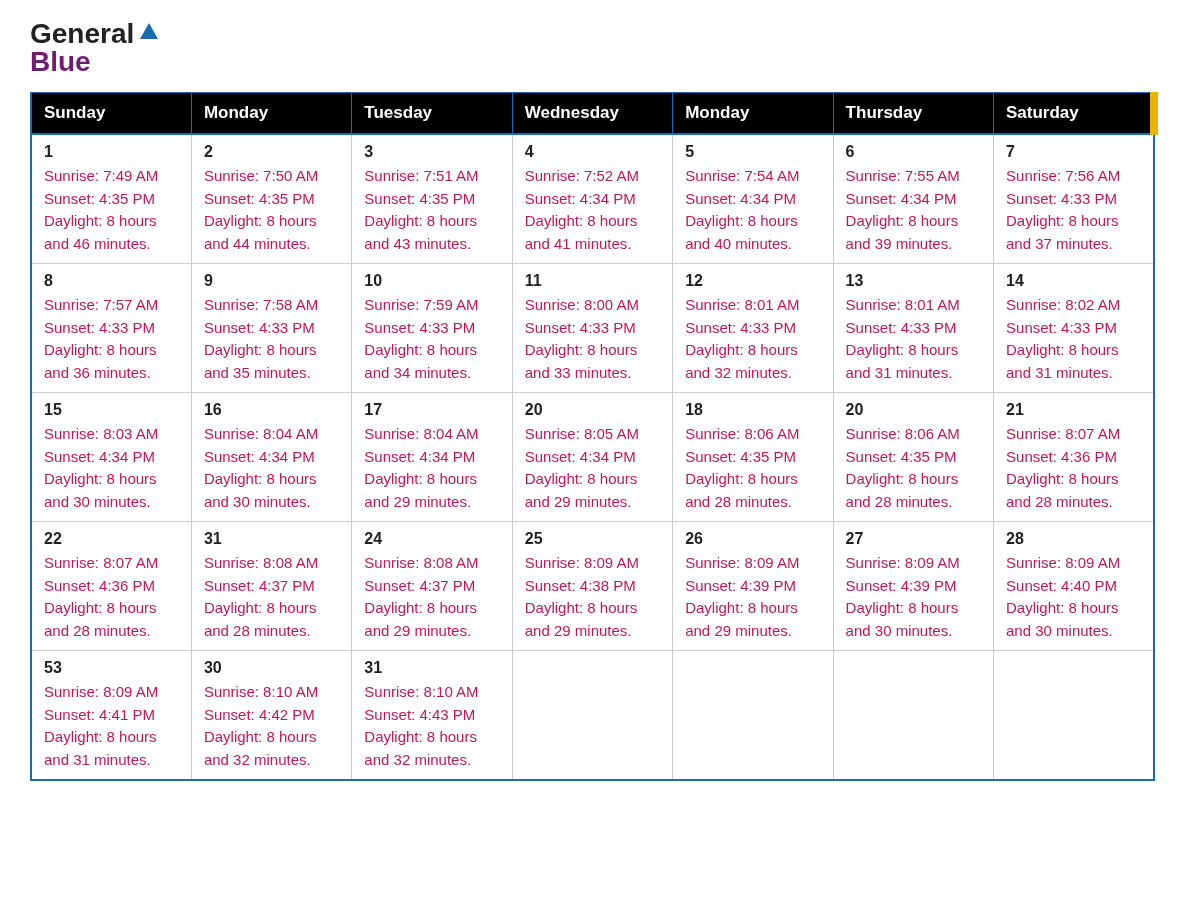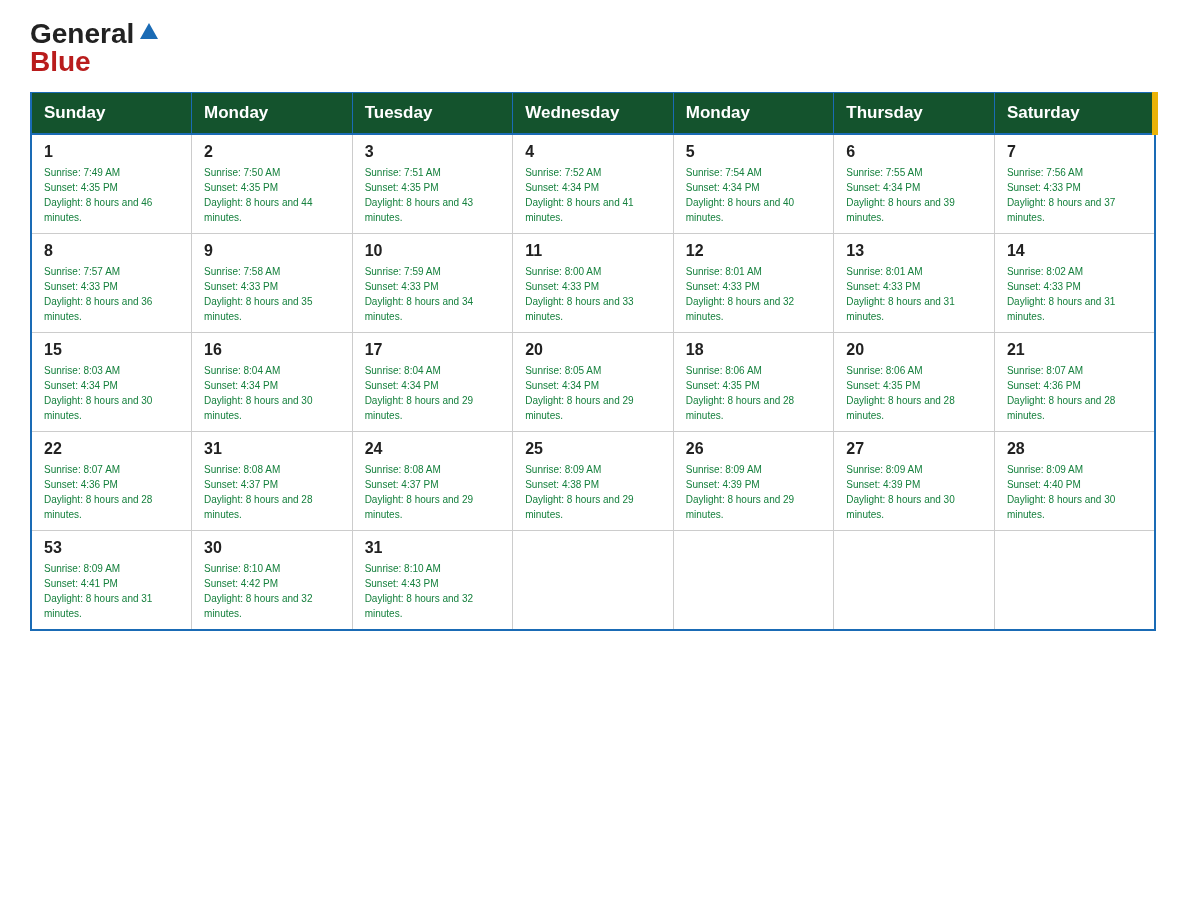--- a/index.html
+++ b/index.html
@@ -23,21 +23,21 @@
     }
     .logo-general {
       font-size: 28px;
       font-weight: bold;
       color: #222;
       line-height: 1;
     }
     .logo-blue {
       font-size: 28px;
       font-weight: bold;
-      color: #b91c1c;
+      color: #701a75;
       line-height: 1;
     }
     .logo-line {
       display: flex;
       align-items: center;
       gap: 2px;
     }
     .title-block {
       text-align: right;
     }
@@ -51,21 +51,21 @@
       font-size: 20px;
       color: #555;
       margin-top: 4px;
     }
     .calendar-table {
       width: 100%;
       border-collapse: collapse;
       margin-top: 16px;
     }
     .calendar-table th {
-      background-color: #14532d;
+      background-color: #000000;
       color: #fff;
       font-size: 17px;
       font-weight: bold;
       padding: 10px 12px;
       text-align: left;
       border: 1px solid #1a6bb5;
     }
     .calendar-table td {
       vertical-align: top;
       padding: 8px 12px;
@@ -75,41 +75,41 @@
       min-height: 100px;
       width: calc(100% / 7);
     }
     .day-number {
       font-size: 16px;
       font-weight: bold;
       color: #222;
       margin-bottom: 4px;
     }
     .day-info {
-      font-size: 10px;
-      color: #15803d;
+      font-size: 15px;
+      color: #be185d;
       line-height: 1.5;
     }
     .empty-cell {
       background: #fff;
     }
     tr:last-child td {
       border-bottom: 2px solid #1a6bb5;
     }
     .calendar-table tbody tr td:first-child {
       border-left: 2px solid #1a6bb5;
     }
     .calendar-table tbody tr td:last-child {
       border-right: 2px solid #1a6bb5;
     }
     .calendar-table thead tr th:first-child {
       border-left: 2px solid #1a6bb5;
     }
     .calendar-table thead tr th:last-child {
-      border-right: 6px solid #eab308;
+      border-right: 8px solid #eab308;
     }
     .row-top-border td {
       border-top: 2px solid #1a6bb5;
     }
   </style>
 </head>
 <body>
 
 <div class="header-row">
   <div class="logo">

